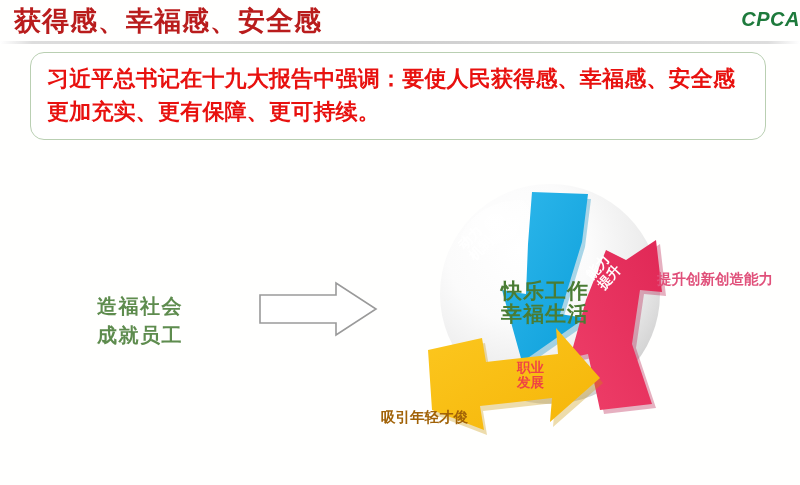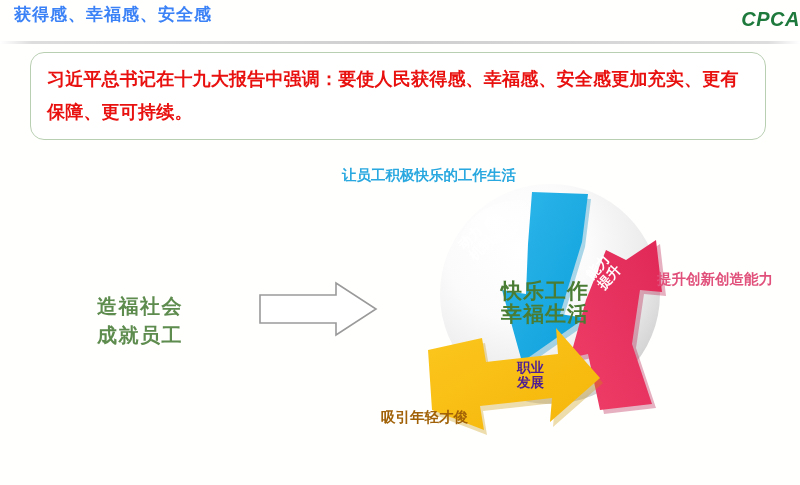--- a/index.html
+++ b/index.html
@@ -21,23 +21,23 @@
 
   
   #header {
     position: absolute;
     left: 0; top: 0;
     width: 800px; height: 42px;
   }
   #slide-title {
     position: absolute;
     left: 14px; top: 3px;
-    font-size: 17px;
-    font-weight: bold;
-    color: #3b82f6;
+    font-size: 27px;
+    font-weight: bold;
+    color: #b91c1c;
     letter-spacing: 1px;
     white-space: nowrap;
   }
   #brand-logo {
     position: absolute;
     right: 0; top: 8px;
     font-family: "Liberation Sans", sans-serif;
     font-size: 20px;
     font-weight: bold;
     font-style: italic;
@@ -59,21 +59,21 @@
     width: 736px; height: 88px;
     border: 1.5px solid #b9cfb2;
     border-radius: 14px;
     background: #ffffff;
     box-sizing: border-box;
   }
   #quote-text {
     position: absolute;
     left: 16px; top: 9px;
     width: 706px;
-    font-size: 18px;
+    font-size: 22px;
     font-weight: bold;
     color: #e8110f;
     line-height: 33px;
     letter-spacing: 0.2px;
   }
 
   
   #left-message {
     position: absolute;
     left: 97px; top: 292px;
@@ -117,21 +117,21 @@
     left: 52px; top: 56px;
     transform: rotate(-45deg);
   }
   #caption-pink {
     left: 180px; top: 85px;
     transform: rotate(-48deg);
   }
   #caption-yellow {
     left: 107px; top: 188px;
     transform: rotate(0deg);
-    color: #4c1d95;
+    color: #ef4444;
   }
 
   #center-label {
     position: absolute;
     left: 70px; top: 108px;
     width: 130px;
     font-size: 21px;
     font-weight: bold;
     color: #4a7c34;
     line-height: 23px;
@@ -252,19 +252,18 @@
       <span>职业</span><br>
       <span>发展</span>
     </div>
 
     <div id="center-label">
       <span class="center-line">快乐工作</span>
       <span class="center-line">幸福生活</span>
     </div>
   </div>
 
-  <div class="outer-label" id="label-top">让员工积极快乐的工作生活</div>
 
   <div class="outer-label" id="label-right">提升创新创造能力</div>
 
   <div class="outer-label" id="label-bottom">吸引年轻才俊</div>
 
 </div>
 
 </body></html>

